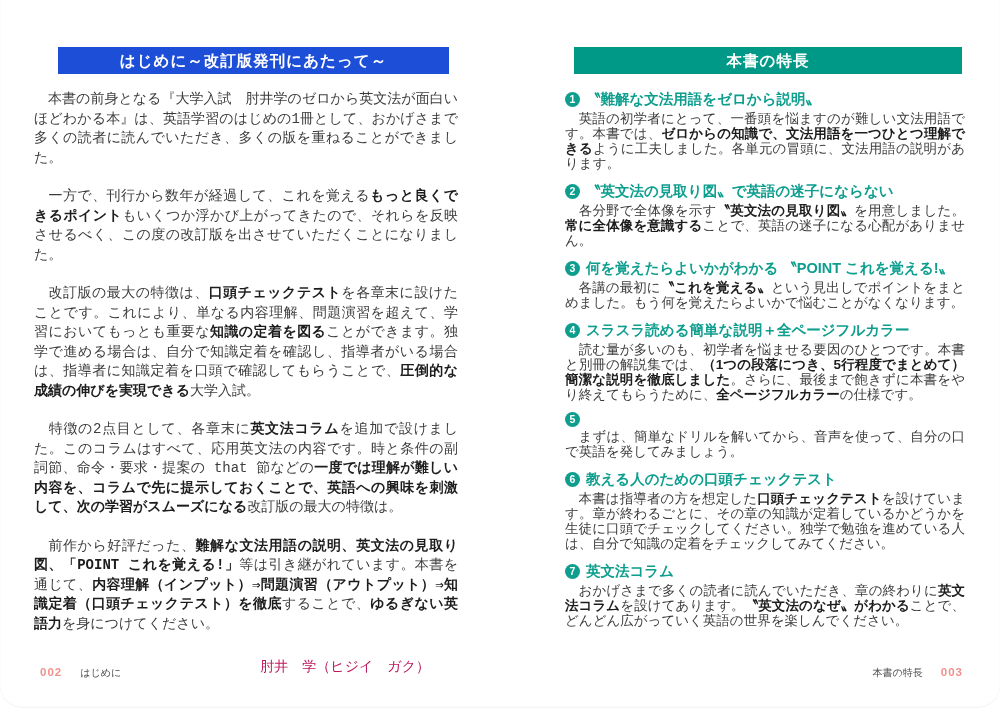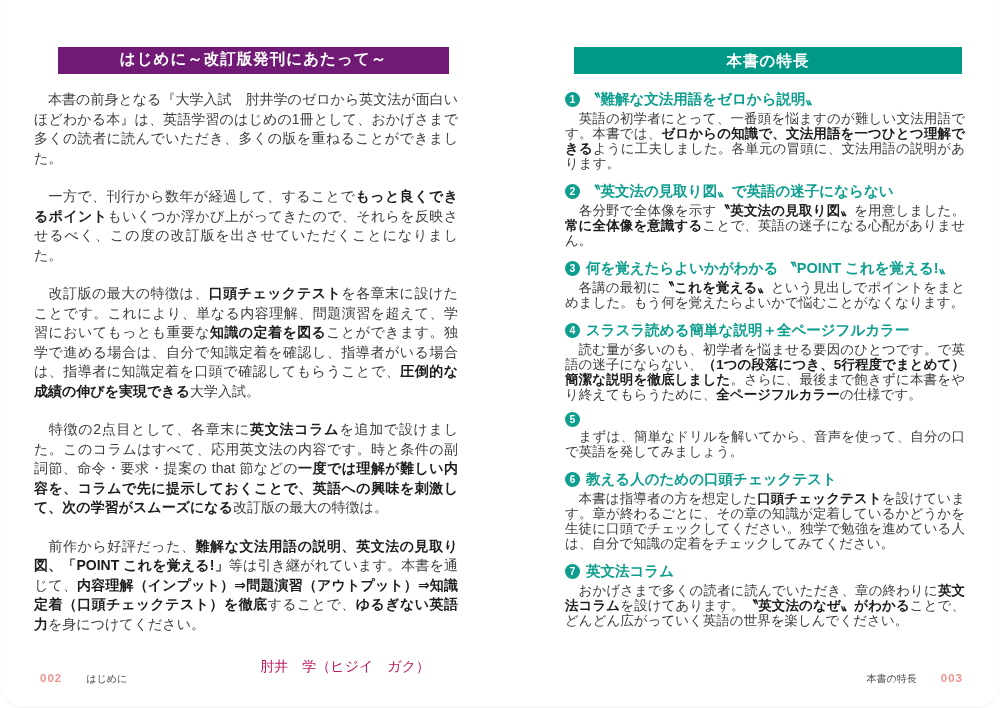--- a/index.html
+++ b/index.html
@@ -28,32 +28,33 @@
   .title-band {
     margin-top: 47px;
     height: 27px;
     line-height: 27px;
     text-align: center;
     color: #ffffff;
     font-weight: bold;
     font-size: 15.5px;
     letter-spacing: 1px;
   }
-  .band-blue { background: #701a75; margin-left: 24px; margin-right: 9px; font-family: Liberation Mono, monospace; }
+  .band-blue { background: #1d4ed8; margin-left: 24px; margin-right: 9px; }
   .band-teal { background: #009886; margin-left: 9px;  margin-right: 3px; }
 
   .body-text {
     margin-top: 16px;
     color: #3c3c3c;
     font-size: 14px;
     line-height: 19.5px;
     text-align: justify;
   }
   .body-text p {
     margin: 0 0 19px 0;
+    font-family: Liberation Mono, monospace;
   }
   .body-text b, .feature-body b {
     color: #1d1d1d;
     font-weight: bold;
   }
   .signature {
     margin-top: 24px;
     text-align: right;
     padding-right: 28px;
     font-size: 14px;
@@ -87,47 +88,47 @@
   .feature-body {
     color: #3c3c3c;
     font-size: 13.5px;
     line-height: 15px;
     text-align: justify;
     margin: 0;
   }
 
   .footer {
     position: absolute;
-    bottom: 22px;
+    bottom: 28px;
     font-size: 10px;
     color: #4a4a4a;
     display: flex;
     align-items: baseline;
-    gap: 24px;
+    gap: 18px;
     justify-content: flex-end;
   }
   .footer-left  { left: 6px; }
   .footer-right { right: 2px; }
   .page-num {
     color: #f0918d;
     font-weight: bold;
     font-size: 11.5px;
     letter-spacing: 1px;
   }
 </style>
 </head>
 <body>
 
 <div class="spread">
 
   <div class="page page-left">
     <div class="title-band band-blue">はじめに～改訂版発刊にあたって～</div>
     <div class="body-text">
       <p><span>　本書の前身となる『大学入試　肘井学のゼロから英文法が面白いほどわかる本』は、英語学習のはじめの1冊として、おかげさまで多くの読者に読んでいただき、多くの版を重ねることができました。</span></p>
-      <p><span>　一方で、刊行から数年が経過して、することで</span><b>もっと良くできるポイント</b><span>もいくつか浮かび上がってきたので、それらを反映させるべく、この度の改訂版を出させていただくことになりました。</span></p>
+      <p><span>　一方で、刊行から数年が経過して、これを覚える</span><b>もっと良くできるポイント</b><span>もいくつか浮かび上がってきたので、それらを反映させるべく、この度の改訂版を出させていただくことになりました。</span></p>
       <p><span>　改訂版の最大の特徴は、</span><b>口頭チェックテスト</b><span>を各章末に設けたことです。これにより、単なる内容理解、問題演習を超えて、学習においてもっとも重要な</span><b>知識の定着を図る</b><span>ことができます。独学で進める場合は、自分で知識定着を確認し、指導者がいる場合は、指導者に知識定着を口頭で確認してもらうことで、</span><b>圧倒的な成績の伸びを実現できる</b><span>大学入試。</span></p>
       <p><span>　特徴の2点目として、各章末に</span><b>英文法コラム</b><span>を追加で設けました。このコラムはすべて、応用英文法の内容です。時と条件の副詞節、命令・要求・提案の that 節などの</span><b>一度では理解が難しい内容を、コラムで先に提示しておくことで、英語への興味を刺激して、次の学習がスムーズになる</b><span>改訂版の最大の特徴は。</span></p>
       <p><span>　前作から好評だった、</span><b>難解な文法用語の説明、英文法の見取り図、「POINT これを覚える!」</b><span>等は引き継がれています。本書を通じて、</span><b>内容理解（インプット）⇒問題演習（アウトプット）⇒知識定着（口頭チェックテスト）を徹底</b><span>することで、</span><b>ゆるぎない英語力</b><span>を身につけてください。</span></p>
     </div>
     <div class="signature">肘井　学（ヒジイ　ガク）</div>
     <div class="footer footer-left">
       <span class="page-num">002</span>
       <span>はじめに</span>
     </div>
   </div>
@@ -159,21 +160,21 @@
           <span>何を覚えたらよいかがわかる 〝POINT これを覚える!〟</span>
         </div>
         <p class="feature-body"><span>　各講の最初に</span><b>〝これを覚える〟</b><span>という見出しでポイントをまとめました。もう何を覚えたらよいかで悩むことがなくなります。</span></p>
       </div>
 
       <div class="feature">
         <div class="feature-heading">
           <span class="num-circle">4</span>
           <span>スラスラ読める簡単な説明＋全ページフルカラー</span>
         </div>
-        <p class="feature-body"><span>　読む量が多いのも、初学者を悩ませる要因のひとつです。で英語の迷子にならない、</span><b>（1つの段落につき、5行程度でまとめて）簡潔な説明を徹底しました</b><span>。さらに、最後まで飽きずに本書をやり終えてもらうために、</span><b>全ページフルカラー</b><span>の仕様です。</span></p>
+        <p class="feature-body"><span>　読む量が多いのも、初学者を悩ませる要因のひとつです。本書と別冊の解説集では、</span><b>（1つの段落につき、5行程度でまとめて）簡潔な説明を徹底しました</b><span>。さらに、最後まで飽きずに本書をやり終えてもらうために、</span><b>全ページフルカラー</b><span>の仕様です。</span></p>
       </div>
 
       <div class="feature">
         <div class="feature-heading">
           <span class="num-circle">5</span>
         </div>
         <p class="feature-body"><span>　まずは、簡単なドリルを解いてから、音声を使って、自分の口で英語を発してみましょう。</span></p>
       </div>
 
       <div class="feature">

